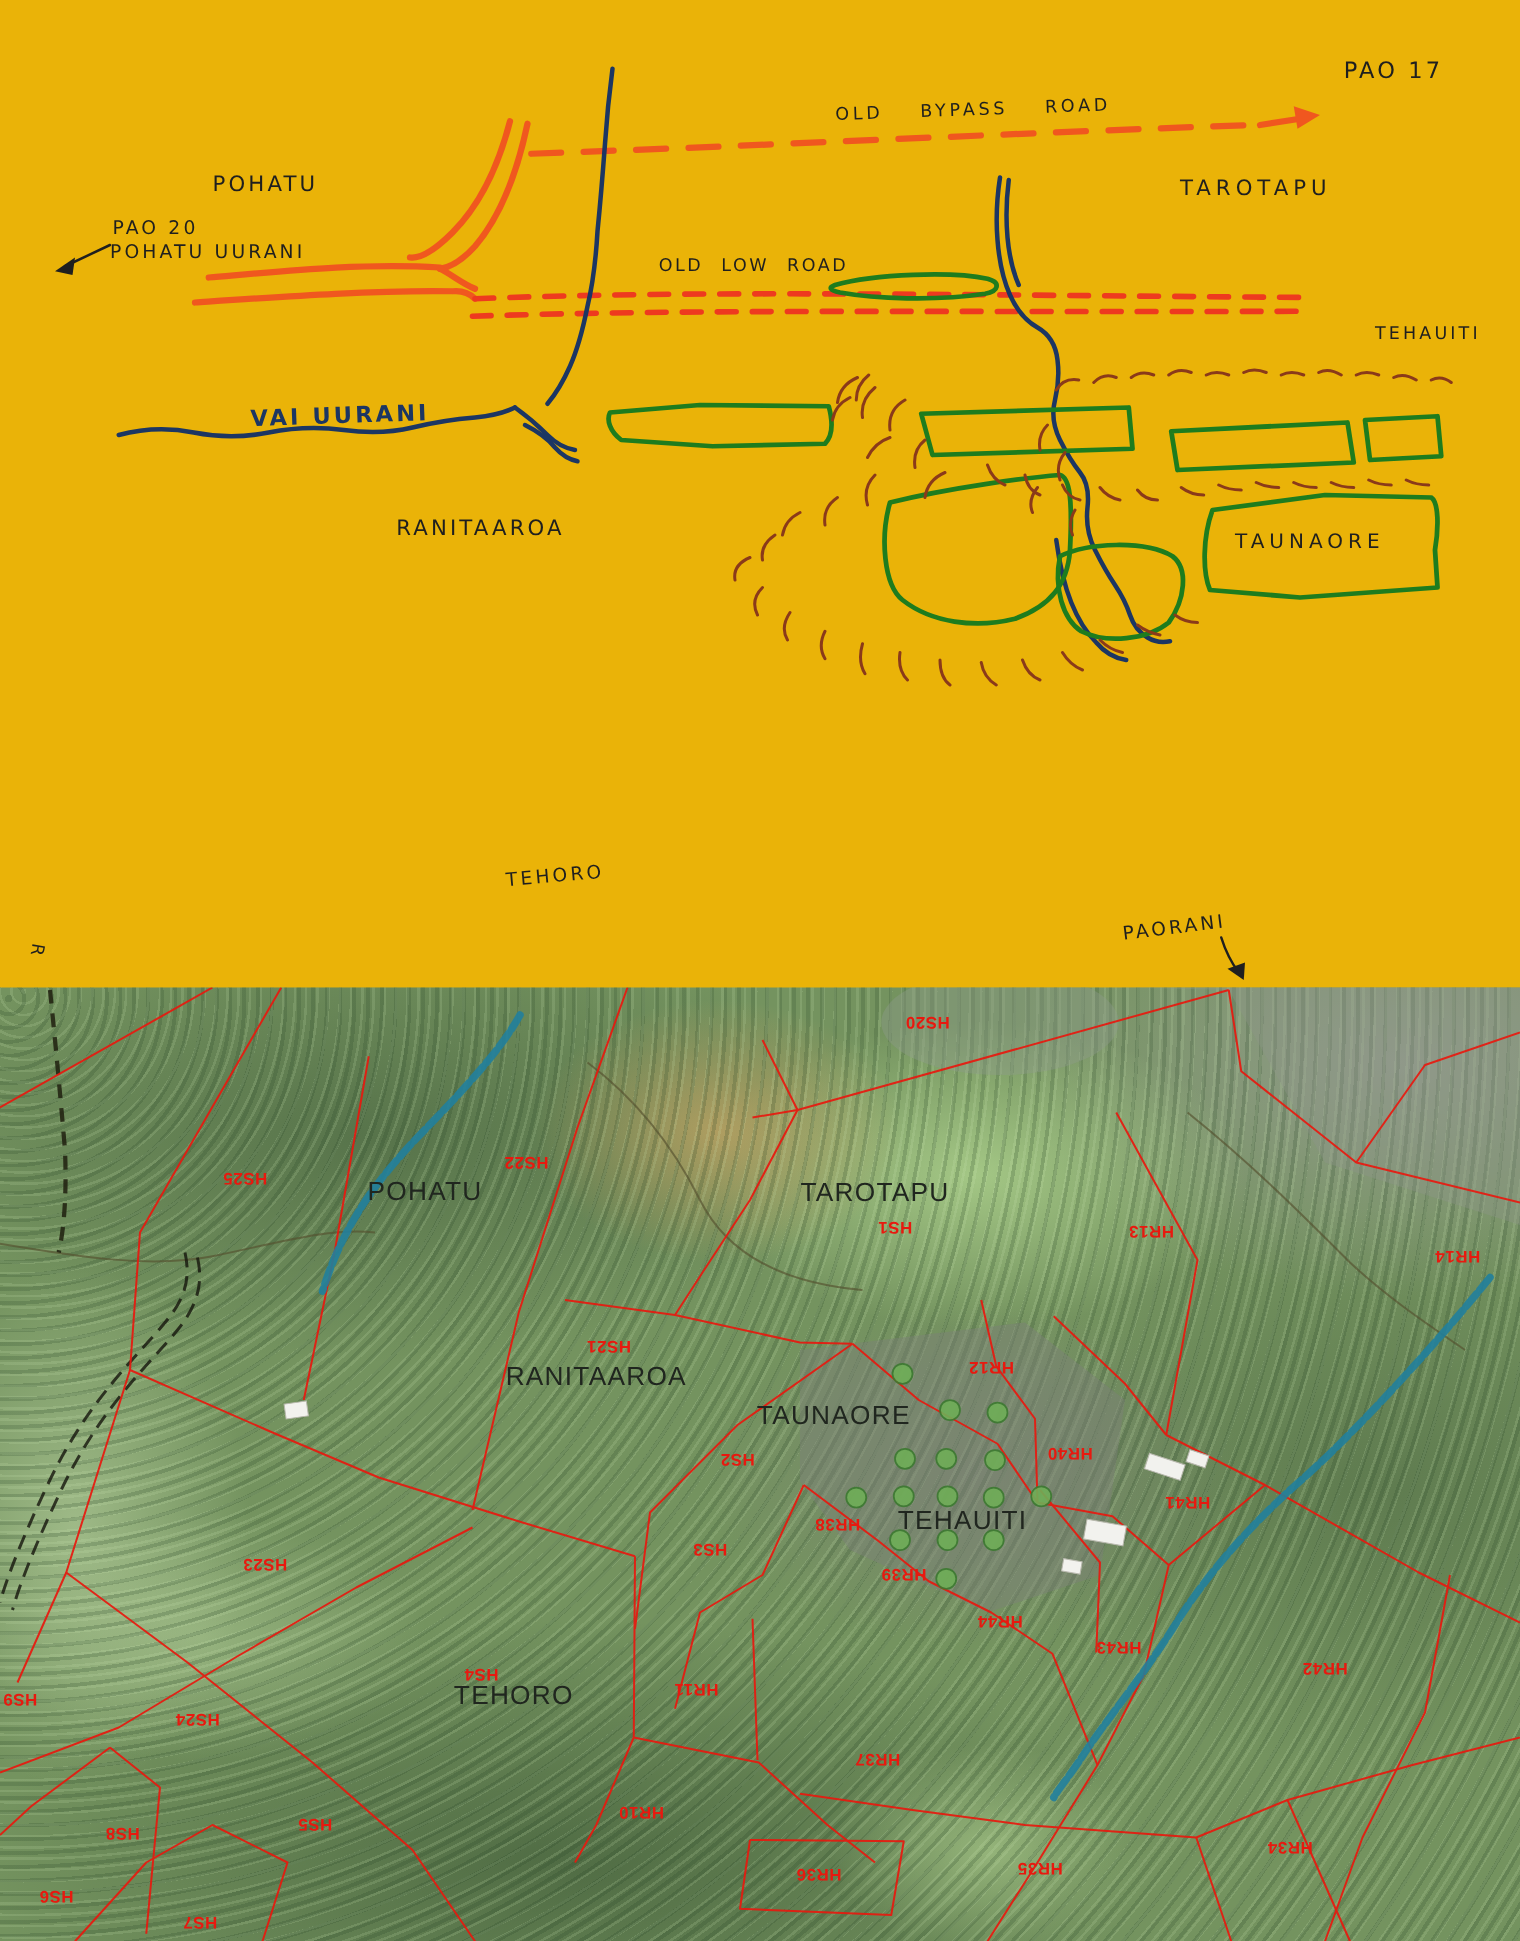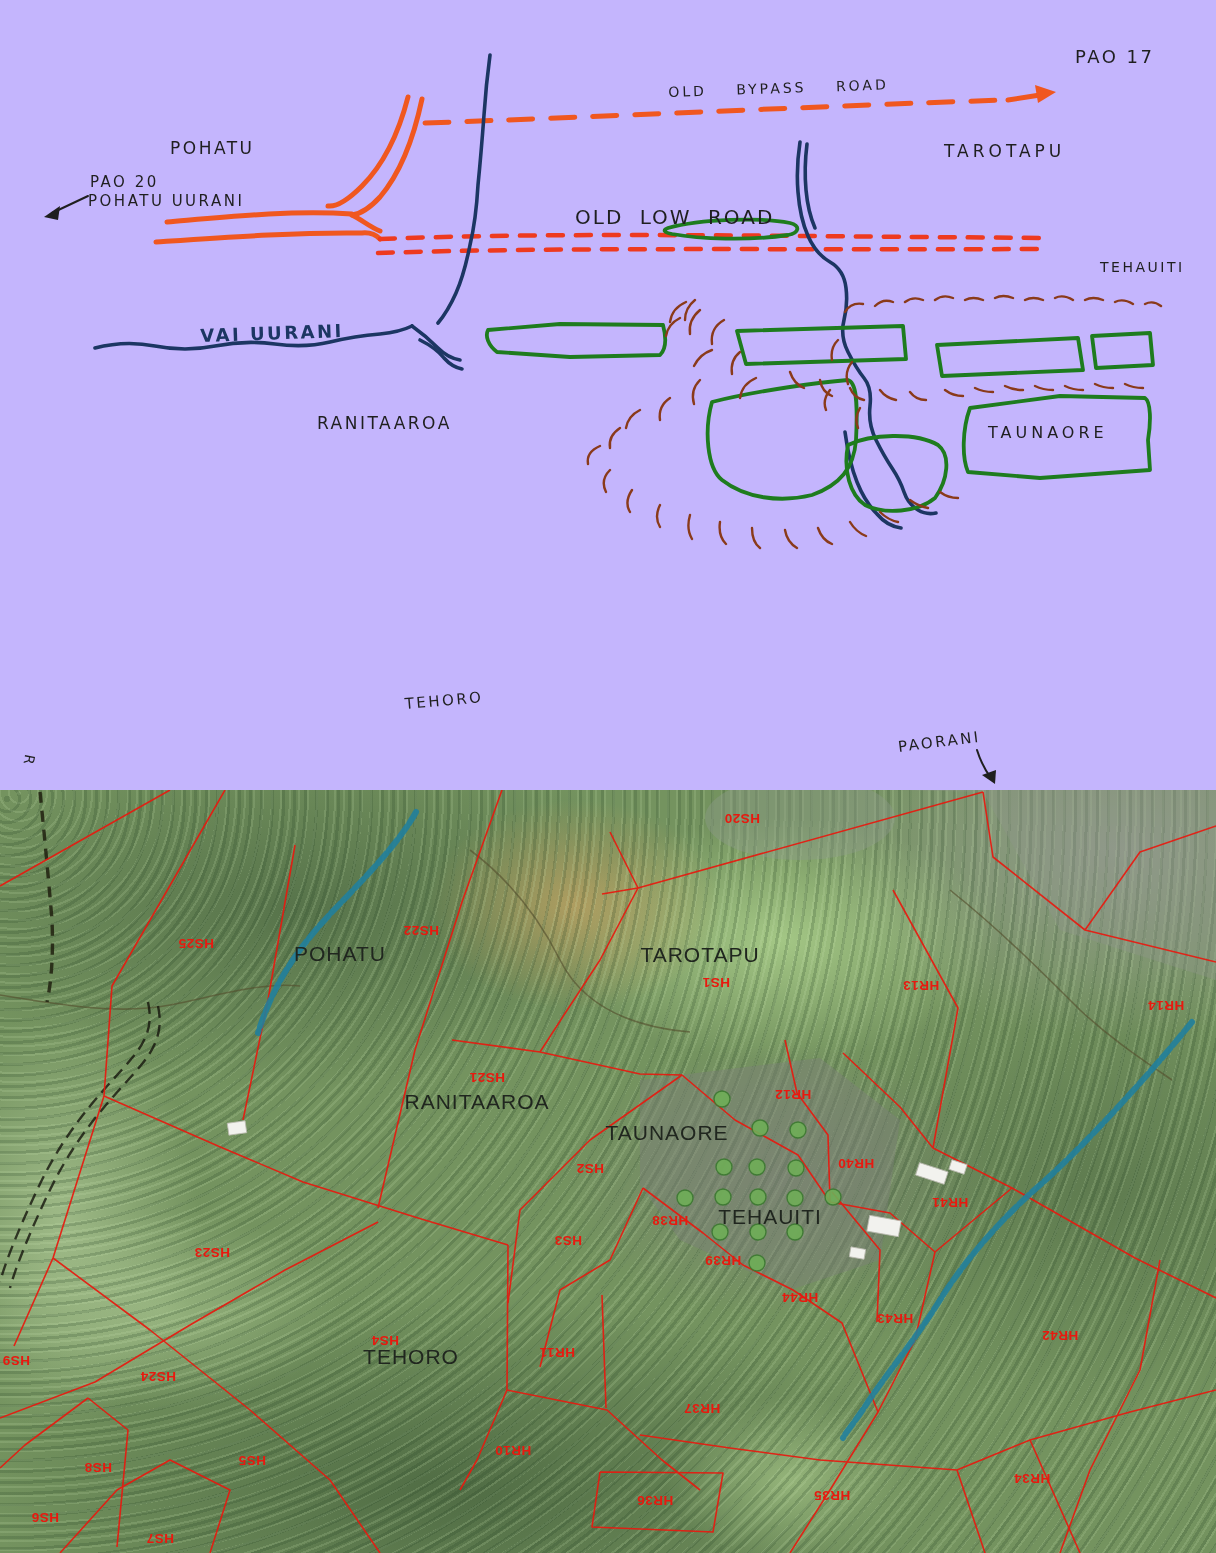--- a/index.html
+++ b/index.html
@@ -1,26 +1,26 @@
 <!DOCTYPE html>
 <html style="--road-orange: #f0571f; --dash-red: #ee3a1f; --river-navy: #1c3663; --field-green: #1e7c1e; --slope-brown: #8a3a1a; --ink-black: #1f1f1f; --parcel-red: #e8190f; --stream-teal: #217f9c; --aerial-label-black: #20261f;"><head>
 <meta charset="utf-8">
 <style>
   html,body{margin:0;padding:0;background:#ffffff;}
   .page{position:relative;width:1216px;height:1553px;overflow:hidden;font-family:"DejaVu Sans",sans-serif;}
 
   
-  .sketch{position:absolute;left:0;top:0;width:1216px;height:1016px;background:#c4b5fd;}
+  .sketch{position:absolute;left:0;top:0;width:1216px;height:1016px;background:#eab308;}
   .sketch svg{position:absolute;left:0;top:0;}
   .slabel{position:absolute;white-space:nowrap;color:var(--ink-black,#1f1f1f);
           font-size:17px;letter-spacing:2.5px;font-weight:500;transform-origin:left top;}
   [data-name="label-pao-17"]{font-size:18px;}
   [data-name="label-pao-19"],[data-name="label-marae-uurani"]{font-size:15px;}
   [data-name="label-old-bypass-road"]{font-size:14px;word-spacing:22px;letter-spacing:3px;transform:rotate(-2deg);}
-  [data-name="label-old-low-road"]{font-size:20px;word-spacing:8px;letter-spacing:2px;margin-left:48px;}
+  [data-name="label-old-low-road"]{font-size:14px;word-spacing:8px;letter-spacing:2px;}
   [data-name="label-tehauiti-sk"]{font-size:14px;}
   [data-name="label-vai-uurani"]{color:var(--river-navy,#1c3663);font-weight:bold;font-size:18px;transform:rotate(-2deg);}
   [data-name="label-taunaore-sk"]{font-size:16px;letter-spacing:4px;}
   [data-name="label-tarotapu-sk"]{letter-spacing:4px;}
   [data-name="label-tehoro-sk"]{font-size:15px;transform:rotate(-5deg);}
   [data-name="label-paorani-sk"]{font-size:15px;transform:rotate(-7deg);}
   [data-name="label-r-mark"]{font-size:14px;transform:rotate(100deg);}
 
   .road-solid{stroke:var(--road-orange,#f0571f);stroke-width:5;fill:none;stroke-linecap:round;}
   .road-dash{stroke:var(--road-orange,#f0571f);stroke-width:5;fill:none;stroke-linecap:round;stroke-dasharray:24 18;}

